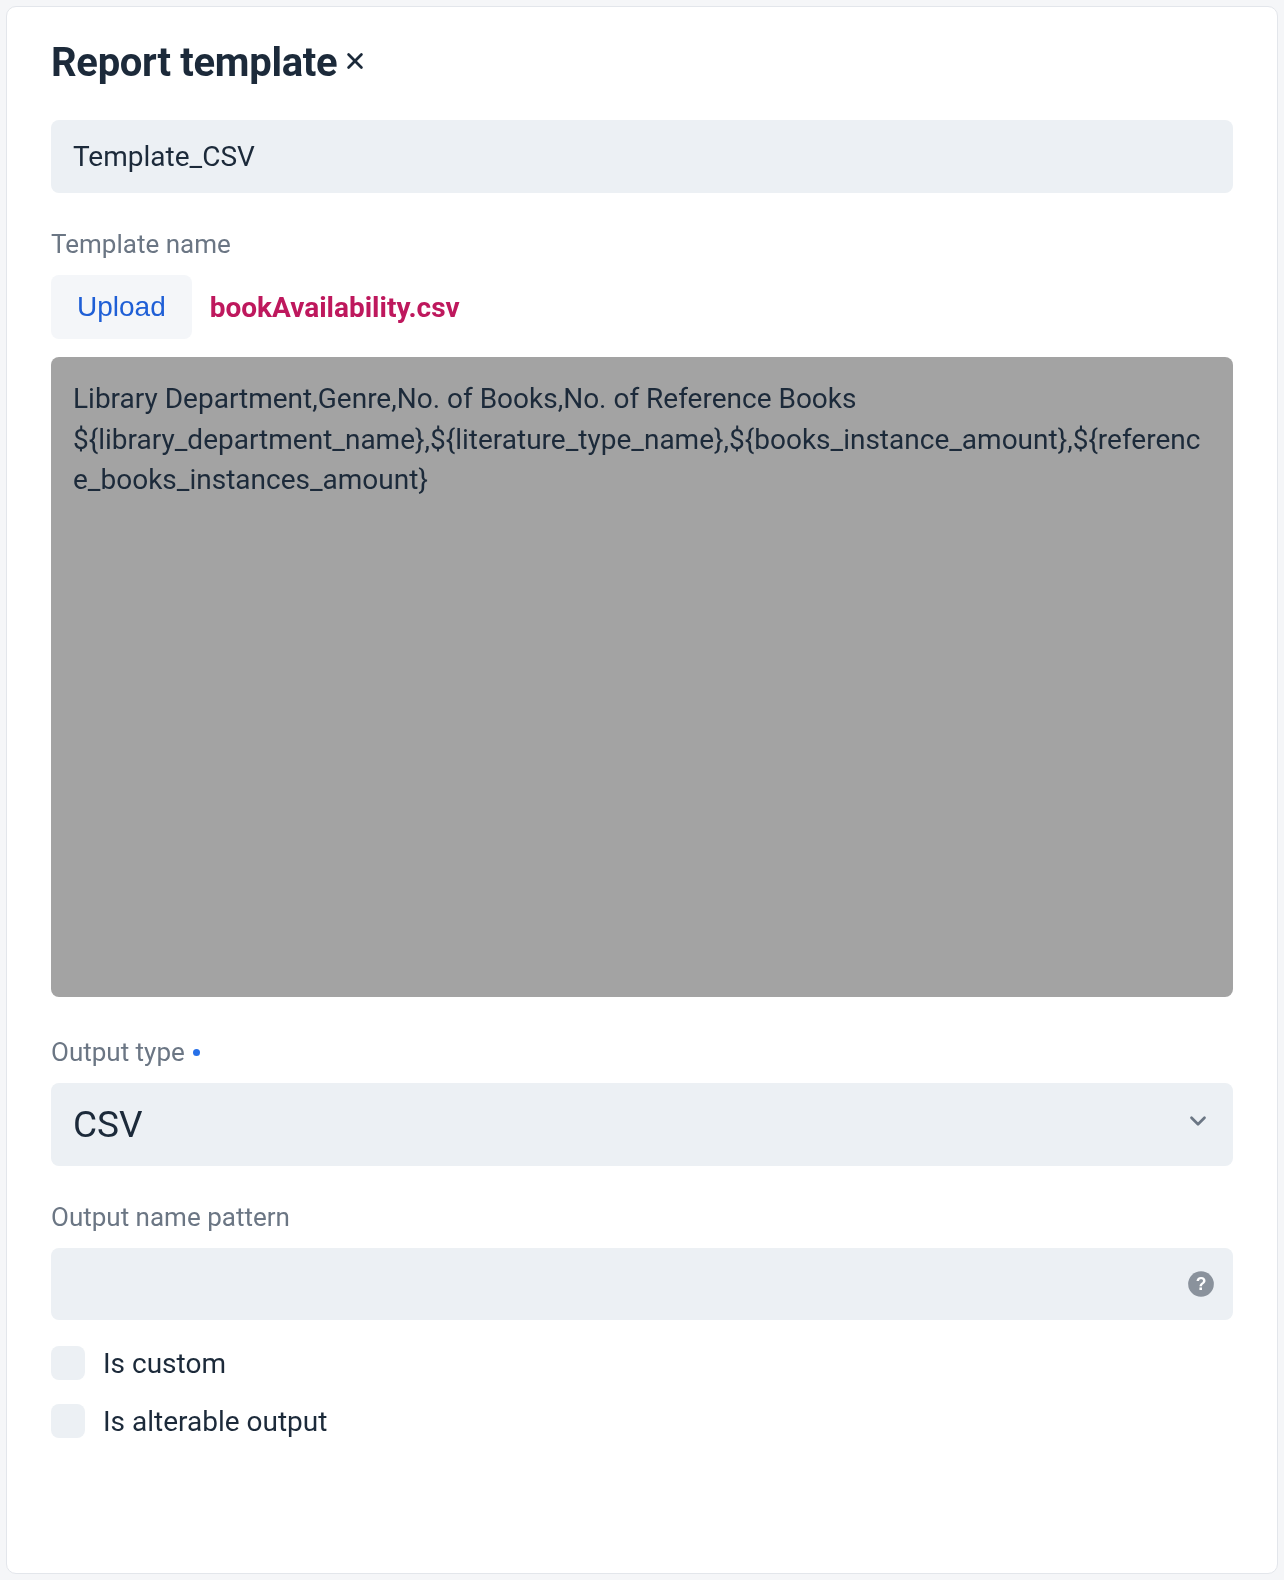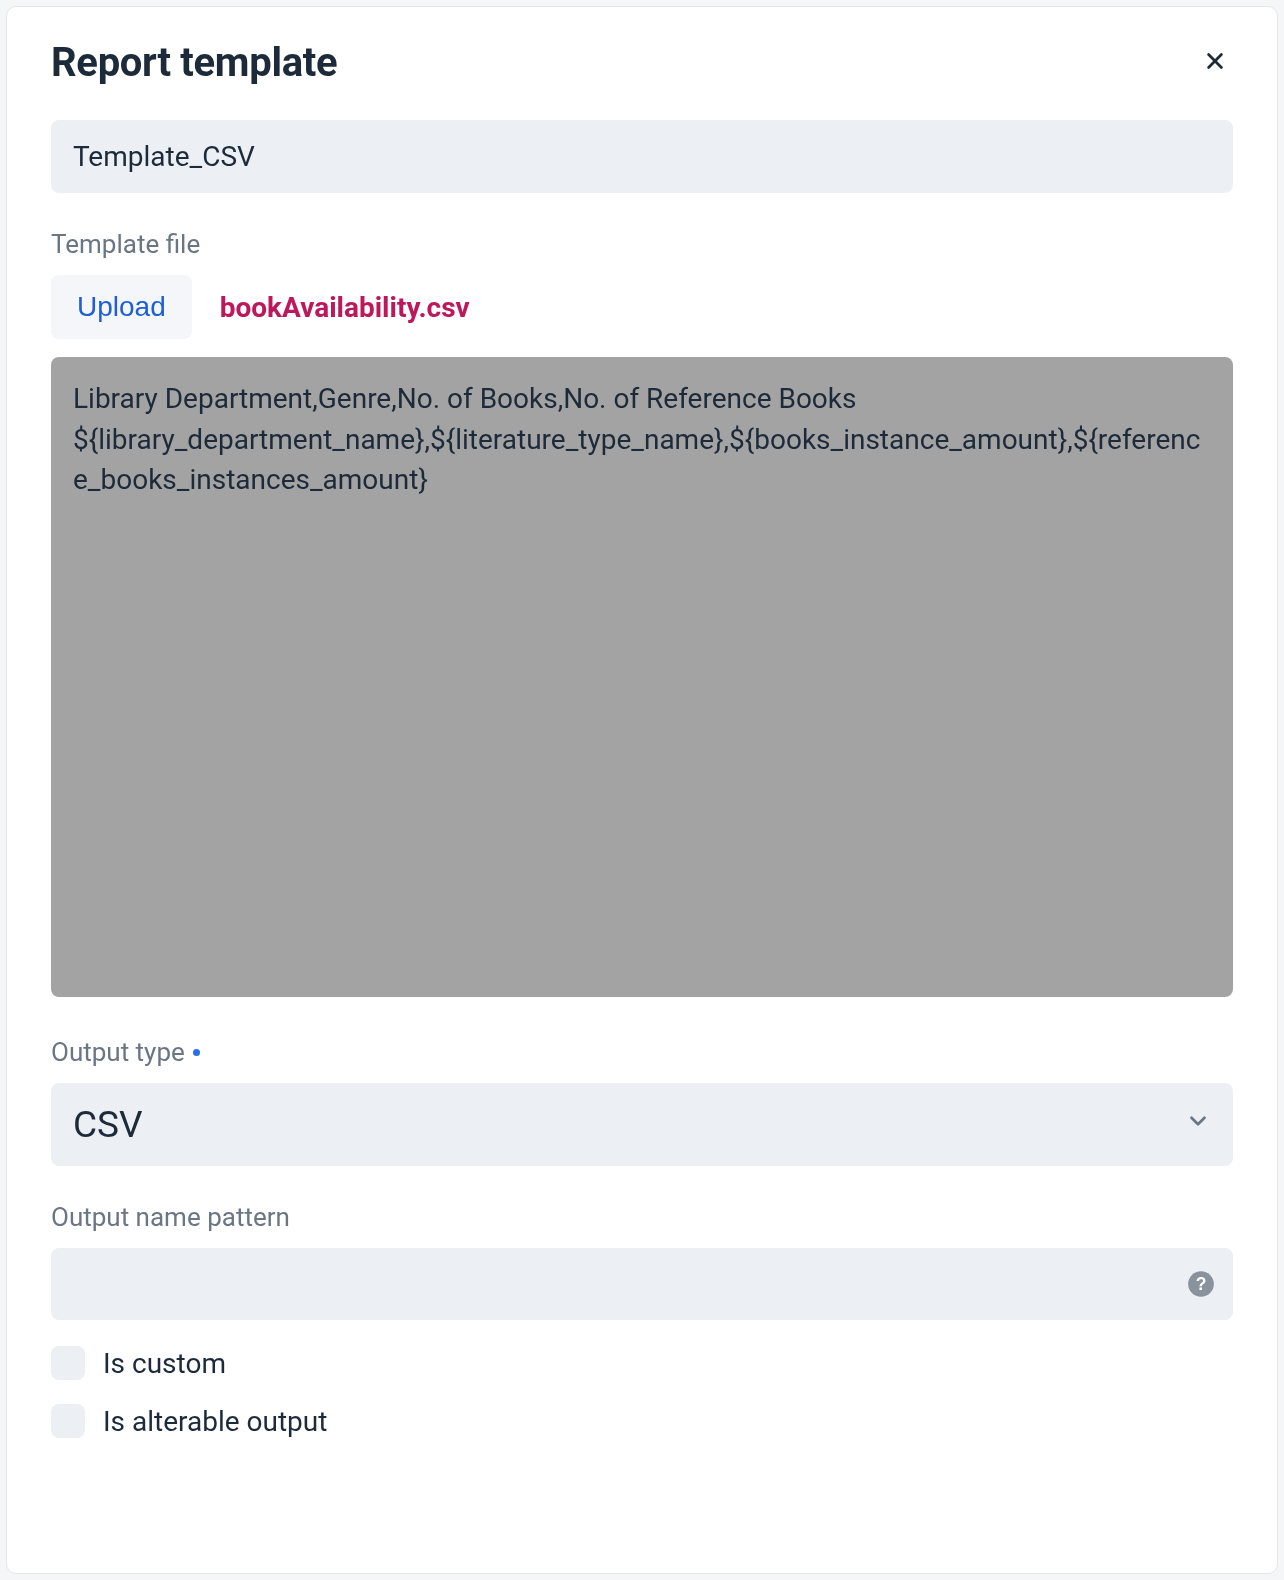--- a/index.html
+++ b/index.html
@@ -16,21 +16,20 @@
       background: #ffffff;
       border: 1px solid #e3e6eb;
       border-radius: 10px;
       width: 100%;
       height: 100%;
       position: relative;
       overflow: hidden;
     }
     .modal-header {
       display: flex;
-      justify-content: space-between;
       align-items: center;
       padding: 32px 44px 34px 44px;
     }
     .modal-title {
       font-size: 40px;
       font-weight: 700;
       color: #1c2a3a;
       letter-spacing: -0.3px;
     }
     .close-btn {
@@ -78,21 +77,21 @@
       font-size: 28px;
       color: #1c2a3a;
       padding: 20px 22px;
     }
     .input-box { min-height: 72px; }
     .readonly-box { min-height: 72px; display: flex; align-items: center; }
 
     .upload-row {
       display: flex;
       align-items: center;
-      gap: 28px;
+      gap: 18px;
       margin-bottom: 18px;
     }
     .upload-btn {
       background: #f4f6f9;
       border: none;
       border-radius: 8px;
       padding: 16px 26px;
       font-size: 28px;
       font-weight: 500;
       color: #1f5fd6;
@@ -186,21 +185,21 @@
   <div class="scroll-area">
 
     <div class="field-group">
       <div class="readonly-box">
         <span>Template_CSV</span>
       </div>
     </div>
 
     <div class="field-group">
       <div class="field-label">
-        <span>Template file</span>
+        <span>Template name</span>
       </div>
       <div class="upload-row">
         <button class="upload-btn">Upload</button>
         <a class="file-link">bookAvailability.csv</a>
       </div>
       <textarea class="textarea-box" readonly="" style="">Library Department,Genre,No. of Books,No. of Reference Books
 ${library_department_name},${literature_type_name},${books_instance_amount},${reference_books_instances_amount}</textarea>
     </div>
 
     <div class="field-group">

